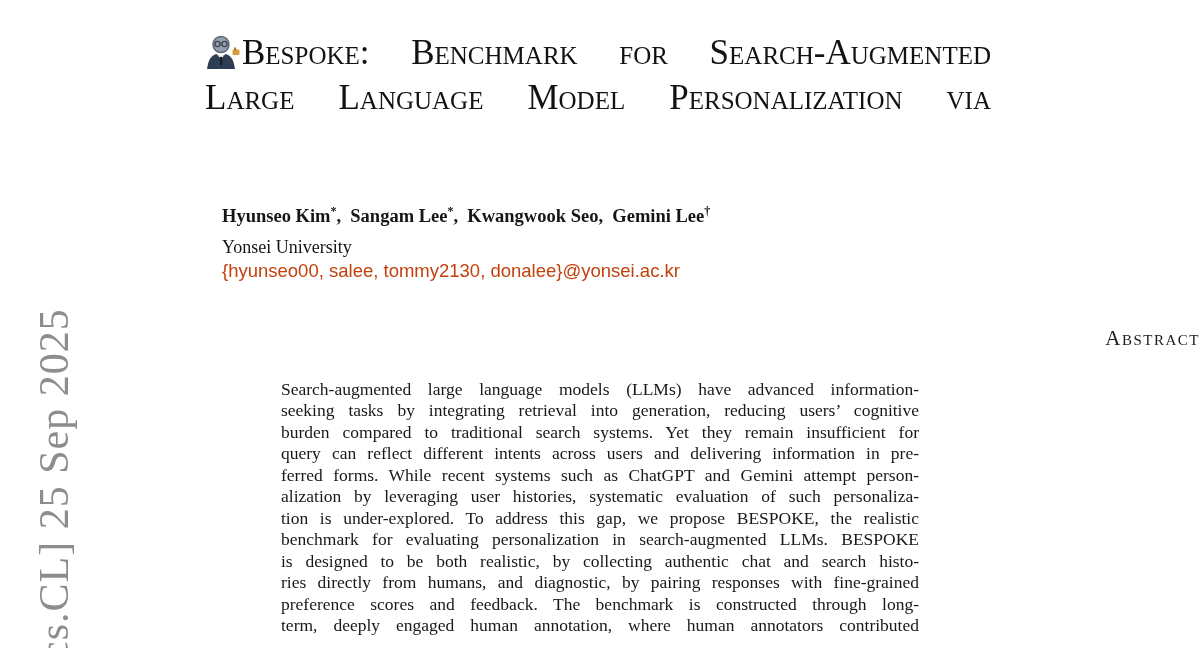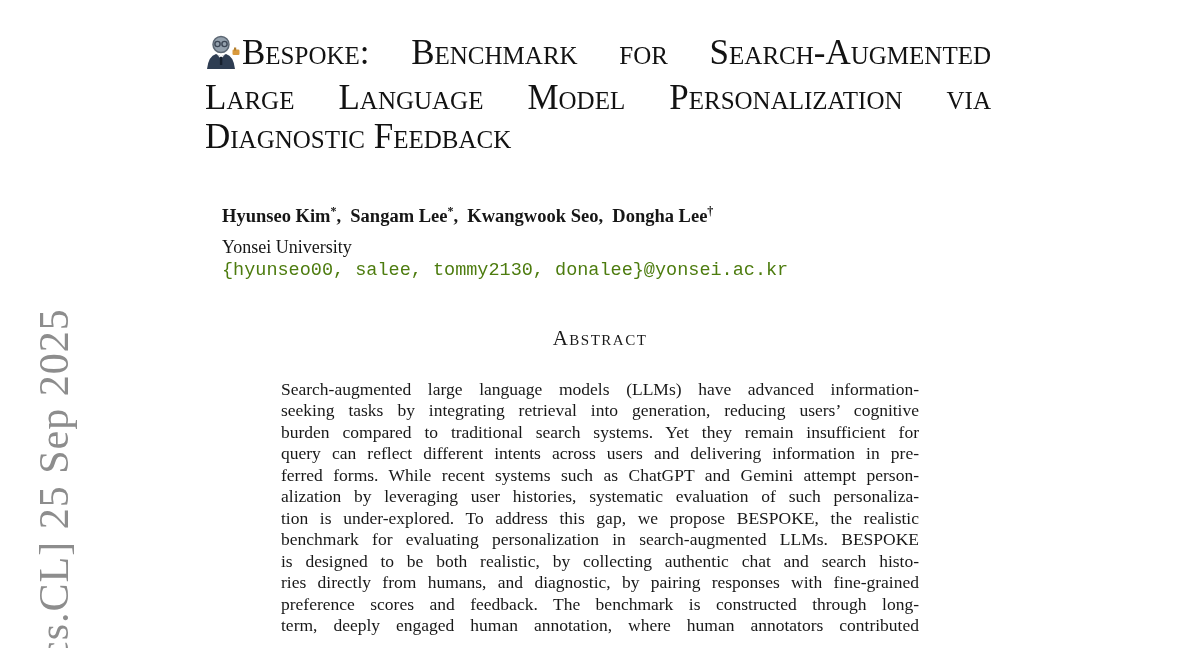--- a/index.html
+++ b/index.html
@@ -49,34 +49,34 @@
   }
   .author-line {
     font-weight: bold;
     font-size: 18.5px;
     line-height: 24px;
     white-space: pre;
   }
   .author-line sup { font-size: 12px; font-weight: bold; }
   .affiliation-line { font-size: 18px; line-height: 22px; margin-top: 8px; }
   .email-line {
-    font-family: Liberation Mono, monospace;
+    font-family: Liberation Sans, sans-serif;
     font-size: 18.5px;
     line-height: 22px;
     margin-top: 2px;
-    color: #4d7c0f;
+    color: #c2410c;
   }
 
   
   .abstract-heading {
     position: absolute;
     left: 0;
     top: 326px;
     width: 1200px;
-    text-align: center;
+    text-align: right;
     font-variant: small-caps;
     font-size: 21px;
     letter-spacing: 1.5px;
     color: #1a1a1a;
   }
   .abstract-body {
     position: absolute;
     left: 281px;
     top: 379px;
     width: 638px;
@@ -103,25 +103,24 @@
           <circle cx="19.5" cy="9" r="2.6" fill="none" stroke="#3c4654" stroke-width="1.4"></circle>
           <path d="M2 34 Q3.5 21 11 19 L16 21.5 L21 19 Q28.5 21 30 34 Z" fill="#2e3d52"></path>
           <path d="M12 19.5 L16 24 L20 19.5 L16 21.5 Z" fill="#f2f2f2"></path>
           <rect x="14.9" y="22" width="2.4" height="8" fill="#16202e"></rect>
           <rect x="27.5" y="14.5" width="7" height="5.5" rx="1.2" fill="#d99a3d"></rect>
           <rect x="29" y="12.5" width="2.2" height="3" fill="#b37f2e"></rect>
         </svg>
       </span><span>Bespoke: Benchmark for Search-Augmented</span>
     </div>
     <div class="title-line jl">Large Language Model Personalization via</div>
-    <div class="title-line">Diagnostic Feedback</div>
   </div>
 
   <div class="author-block">
-    <div class="author-line"><span>Hyunseo Kim</span><sup>*</sup><span>,  </span><span>Sangam Lee</span><sup>*</sup><span>,  </span><span>Kwangwook Seo,  </span><span>Dongha Lee</span><sup>†</sup></div>
+    <div class="author-line"><span>Hyunseo Kim</span><sup>*</sup><span>,  </span><span>Sangam Lee</span><sup>*</sup><span>,  </span><span>Kwangwook Seo,  </span><span>Gemini Lee</span><sup>†</sup></div>
     <div class="affiliation-line">Yonsei University</div>
     <div class="email-line">{hyunseo00, salee, tommy2130, donalee}@yonsei.ac.kr</div>
   </div>
 
   <div class="abstract-heading">Abstract</div>
 
   <div class="abstract-body">
     <div class="abs-line jl">Search-augmented large language models (LLMs) have advanced information-</div>
     <div class="abs-line jl">seeking tasks by integrating retrieval into generation, reducing users’ cognitive</div>
     <div class="abs-line jl">burden compared to traditional search systems.  Yet they remain insufficient for</div>

